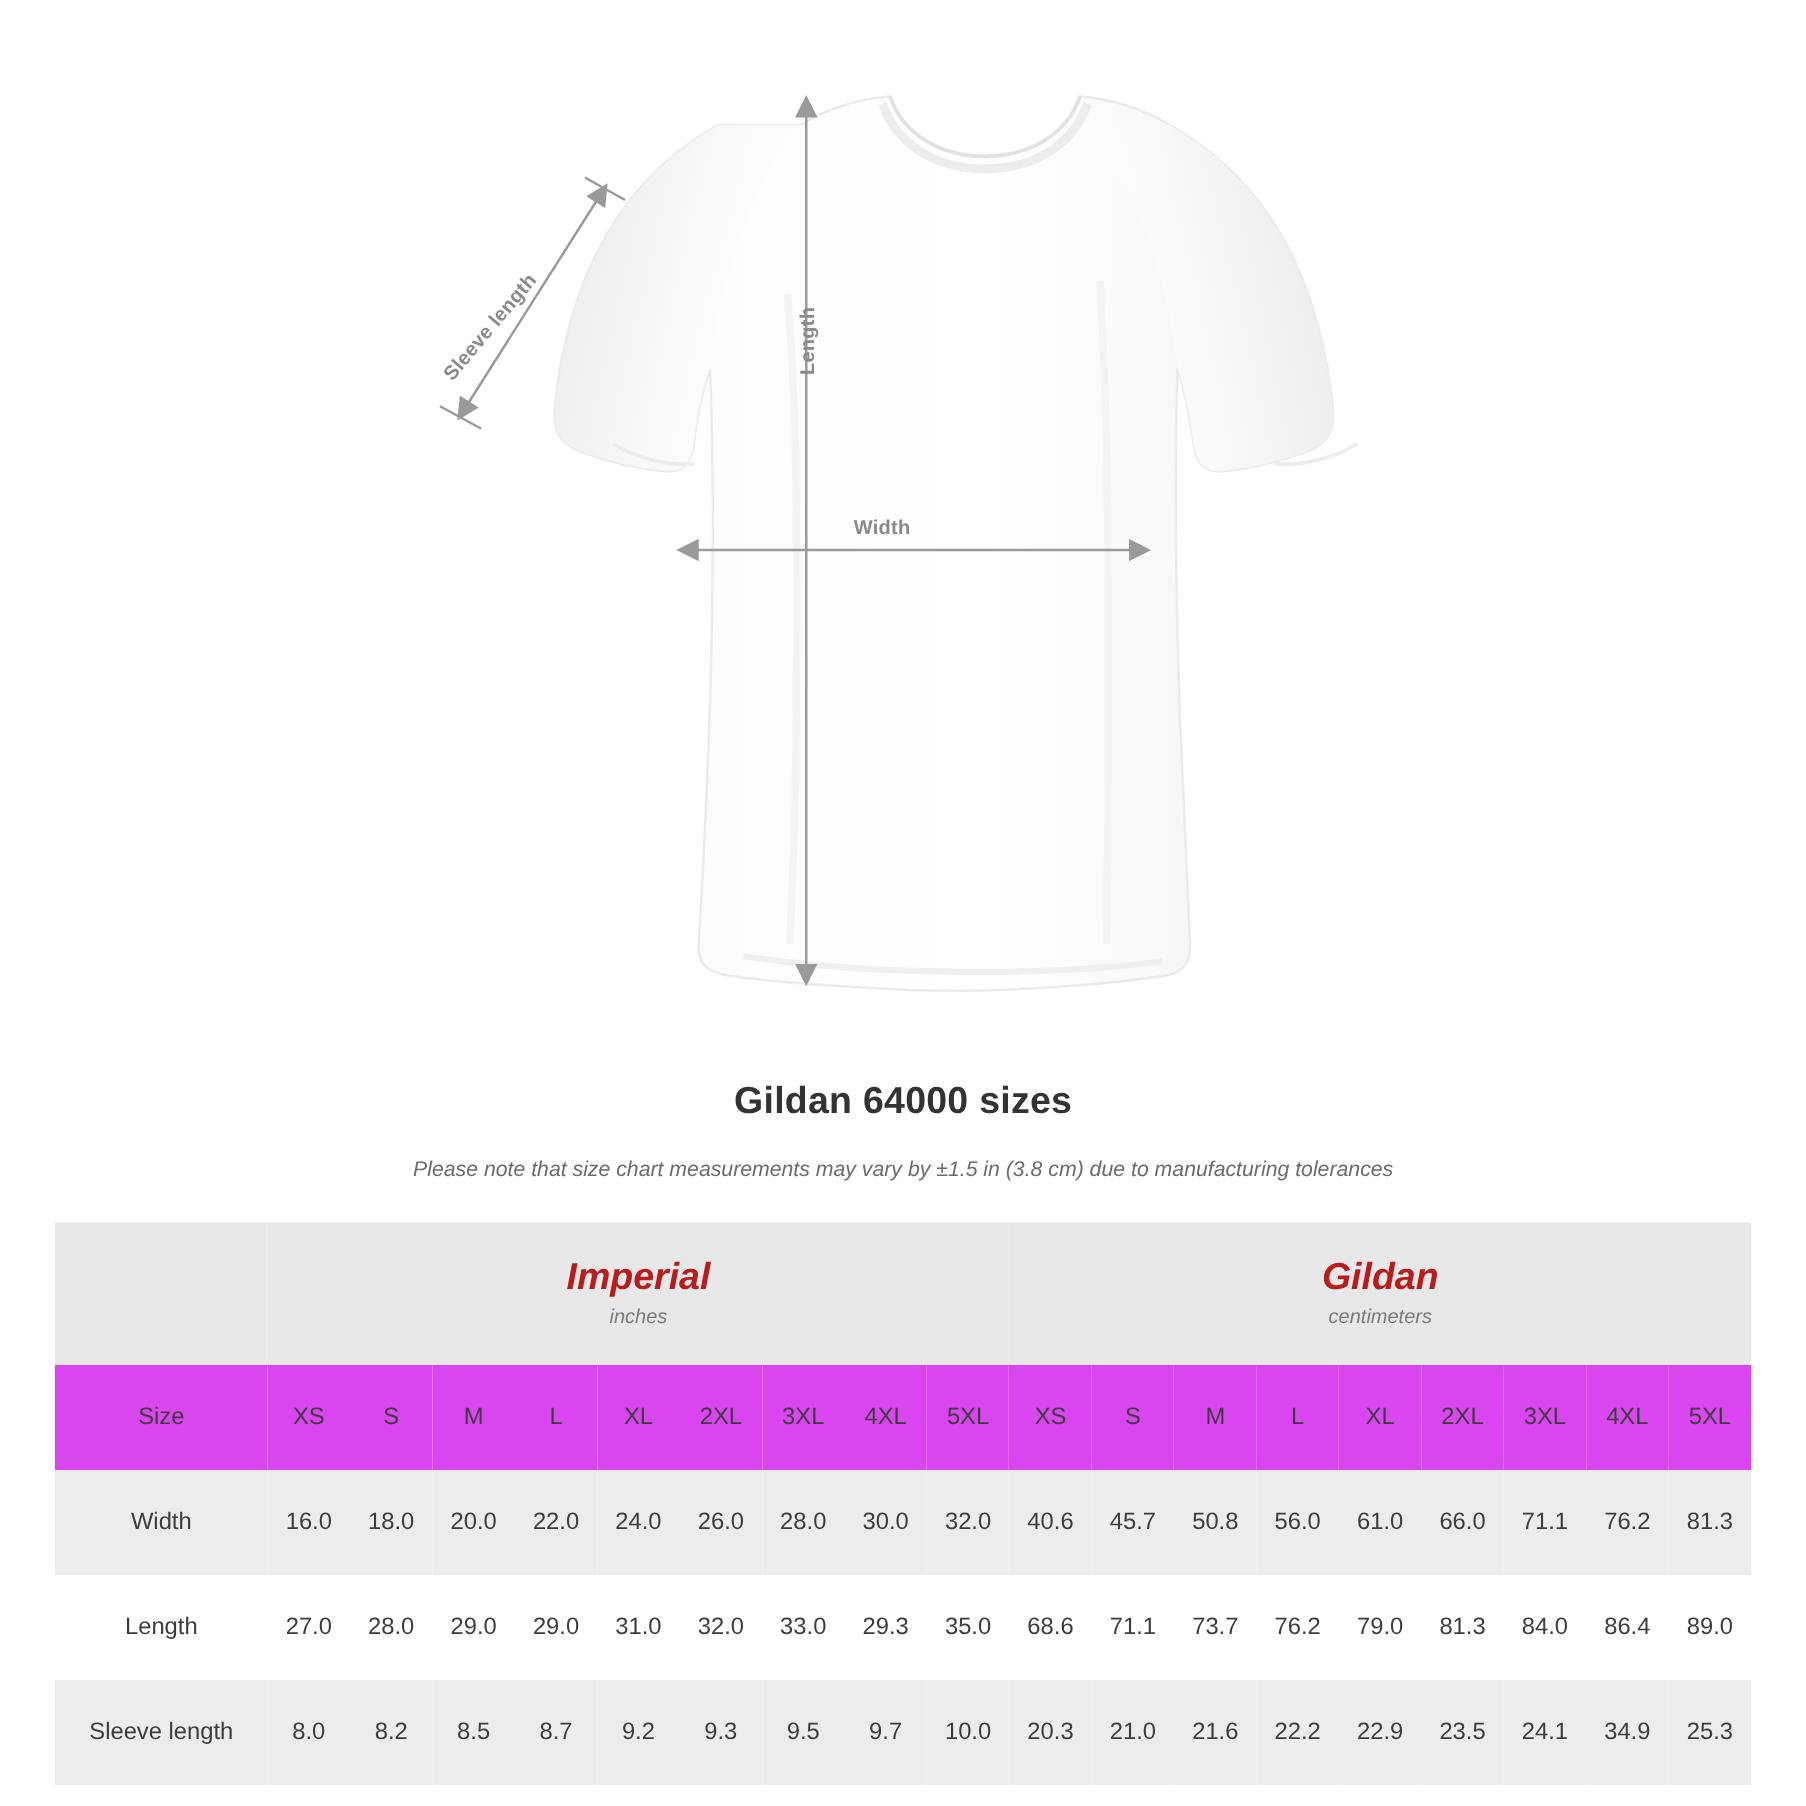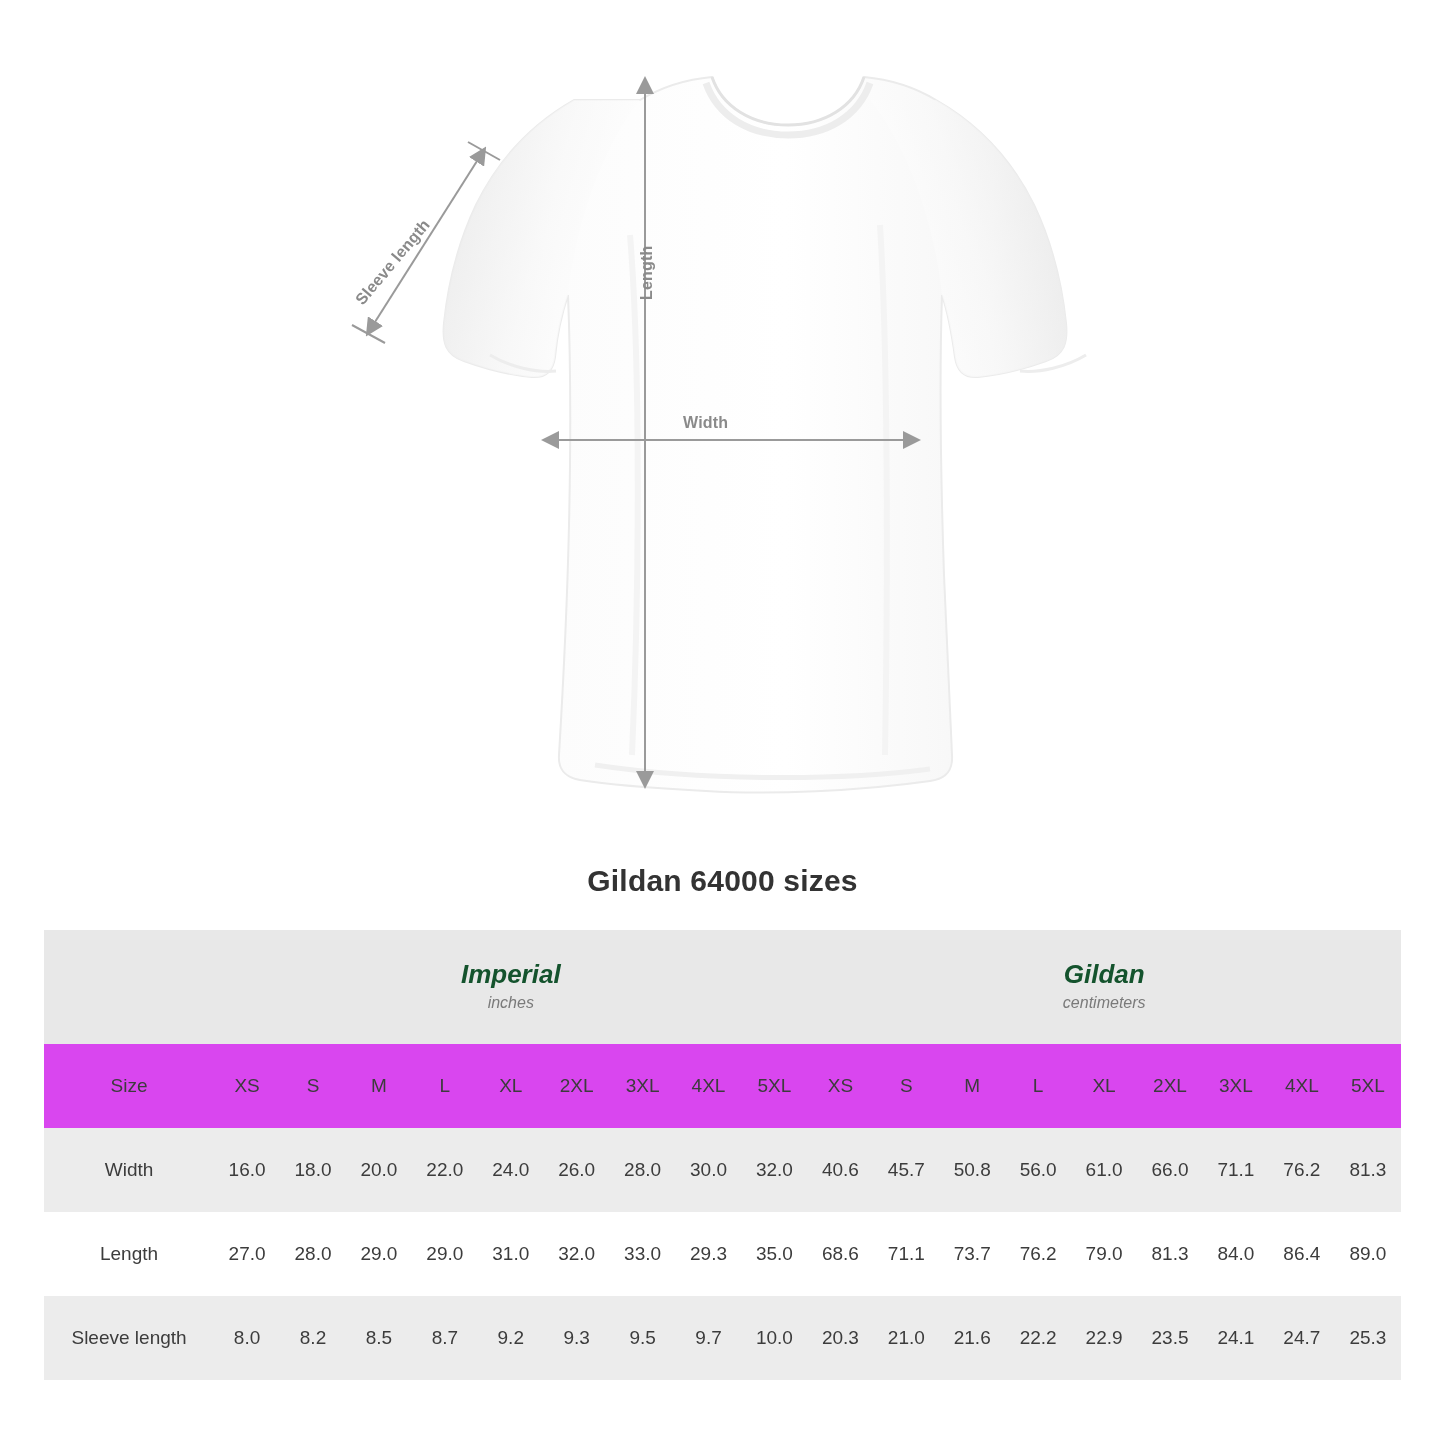--- a/index.html
+++ b/index.html
@@ -100,24 +100,24 @@
     vertical-align: middle;
     font-weight: normal;
   }
 
   .unit-head td {
     background: #e8e8e8;
     height: 114px;
     padding: 0;
   }
   .unit-sys {
-    font-size: 26px;
+    font-size: 30px;
     font-style: italic;
     font-weight: bold;
-    color: #14532d;
+    color: #b91c1c;
     line-height: 1.25;
   }
   .unit-sub {
     font-size: 16px;
     font-style: italic;
     color: #7a7a7a;
     line-height: 1.6;
   }
 
   .hdr-row td {
@@ -244,20 +244,21 @@
         <line x1="468" y1="142" x2="500" y2="160" stroke="#9a9a9a" stroke-width="2"></line>
       </svg>
 
       <div class="dim-label width-label">Width</div>
       <div class="dim-label length-label">Length</div>
       <div class="dim-label sleeve-label">Sleeve length</div>
     </div>
   </div>
 
   <h1 class="chart-title">Gildan 64000 sizes</h1>
+  <p class="chart-note">Please note that size chart measurements may vary by ±1.5 in (3.8 cm) due to manufacturing tolerances</p>
 
   <div class="table-wrap">
     <table class="size-table">
       <colgroup>
         <col class="col-rowhead">
         <col class="col-cell">
           <col class="col-cell">
           <col class="col-cell">
           <col class="col-cell">
           <col class="col-cell">
@@ -365,20 +366,20 @@
           <td>9.5</td>
           <td>9.7</td>
           <td>10.0</td>
           <td>20.3</td>
           <td>21.0</td>
           <td>21.6</td>
           <td>22.2</td>
           <td>22.9</td>
           <td>23.5</td>
           <td>24.1</td>
-          <td>24.7</td>
+          <td>34.9</td>
           <td>25.3</td>
         </tr>
       </tbody>
     </table>
   </div>
 
 </div>
 
 </body></html>

